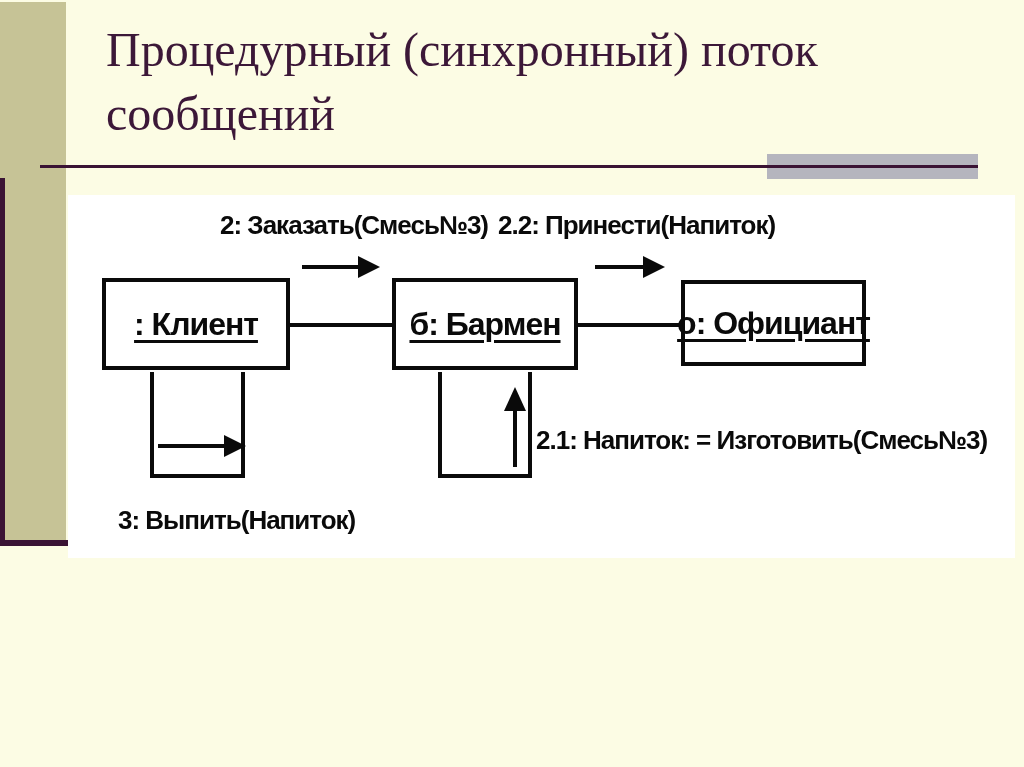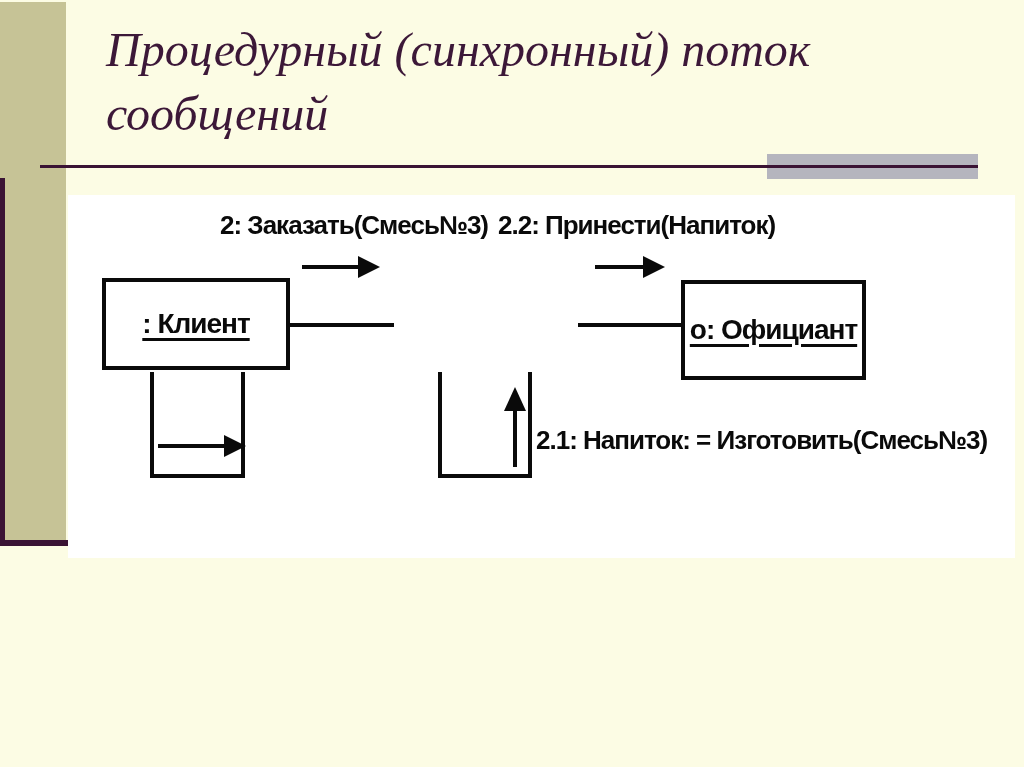--- a/index.html
+++ b/index.html
@@ -10,34 +10,34 @@
   body{font-family:"Liberation Sans",sans-serif;}
   .slide{position:relative;width:1024px;height:767px;background:var(--background);overflow:hidden;}
 
   .left-strip{position:absolute;left:0;top:2px;width:66px;height:544px;background:var(--sidebar-strip);}
   .left-vline{position:absolute;left:0;top:178px;width:5px;height:368px;background:var(--accent-dark);}
   .bottom-left-rule{position:absolute;left:0;top:540px;width:70px;height:6px;background:var(--accent-dark);}
 
   .title{position:absolute;left:106px;top:18px;margin:0;width:870px;
          font-family:"Liberation Serif",serif;font-weight:400;
          font-size:48px;line-height:64px;color:var(--title-color);}
-  .title span{display:block;font-style:italic;}
+  .title span{display:block;}
 
   .gray-endcap{position:absolute;left:767px;top:154px;width:211px;height:25px;background:var(--gray-endcap);}
   .title-rule{position:absolute;left:40px;top:165px;width:938px;height:3px;background:var(--accent-dark);}
 
   .diagram-panel{position:absolute;left:68px;top:195px;width:947px;height:363px;background:var(--panel-bg);}
   .diagram-svg{position:absolute;left:0;top:0;}
 
   .obj{position:absolute;border:4px solid var(--diagram-ink);background:var(--panel-bg);
        display:flex;align-items:center;justify-content:center;box-sizing:border-box;}
   .obj-client{left:34px;top:83px;width:188px;height:92px;}
   .obj-barman{left:324px;top:83px;width:186px;height:92px;}
-  .obj-waiter{left:613px;top:85px;width:185px;height:100px;}
-  .obj-label{font-weight:700;font-size:28px;letter-spacing:-1px;color:var(--diagram-ink);
+  .obj-waiter{left:613px;top:85px;width:185px;height:86px;}
+  .obj-label{font-weight:700;font-size:32px;letter-spacing:-1px;color:var(--diagram-ink);
              text-decoration:underline;text-decoration-thickness:3px;text-underline-offset:5px;white-space:nowrap;}
 
   .msg{position:absolute;font-weight:700;font-size:26px;letter-spacing:-1px;
        color:var(--diagram-ink);white-space:nowrap;}
   .msg-order{left:120px;top:15px;width:300px;text-align:right;}
   .msg-bring{left:430px;top:15px;width:320px;}
   .msg-make{left:468px;top:230px;}
   .msg-drink{left:50px;top:310px;}
 </style>
 </head>
@@ -76,22 +76,26 @@
       <polygon points="156,240 178,251 156,262" fill="#0A0A0A"></polygon>
 
       <polyline points="372,177 372,281 462,281 462,177" fill="none" stroke="#0A0A0A" stroke-width="4"></polyline>
       <line x1="447" y1="272" x2="447" y2="214" stroke="#0A0A0A" stroke-width="4"></line>
       <polygon points="436,216 447,192 458,216" fill="#0A0A0A"></polygon>
     </svg>
 
     <div class="obj obj-client">
       <span class="obj-label">: Клиент</span>
     </div>
+    <div class="obj obj-barman">
+      <span class="obj-label">б: Бармен</span>
+    </div>
     <div class="obj obj-waiter">
       <span class="obj-label">о: Официант</span>
     </div>
 
     <div class="msg msg-order">2: Заказать(Смесь№3)</div>
     <div class="msg msg-bring">2.2: Принести(Напиток)</div>
     <div class="msg msg-make">2.1: Напиток: = Изготовить(Смесь№3)</div>
+    <div class="msg msg-drink">3: Выпить(Напиток)</div>
 
   </div>
 </div>
 
 </body></html>

